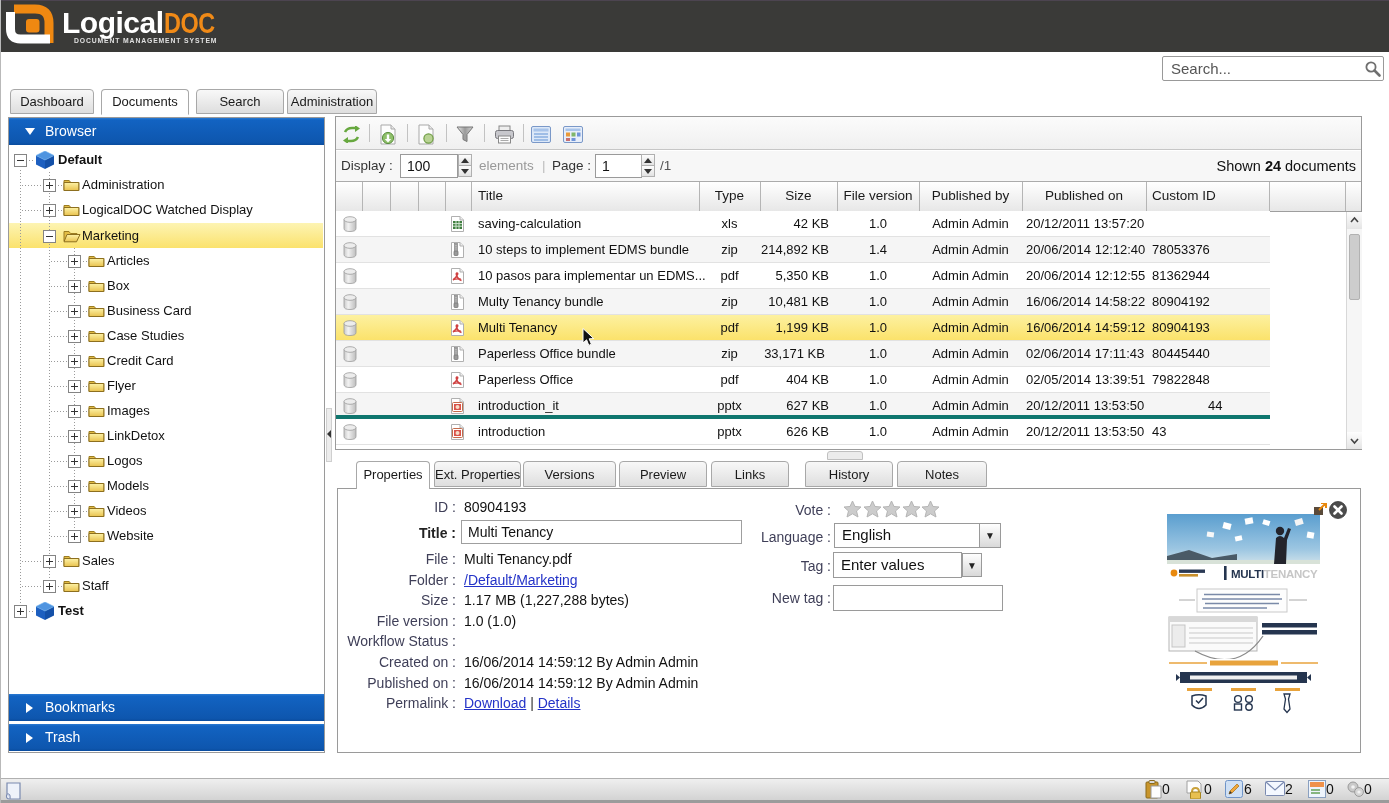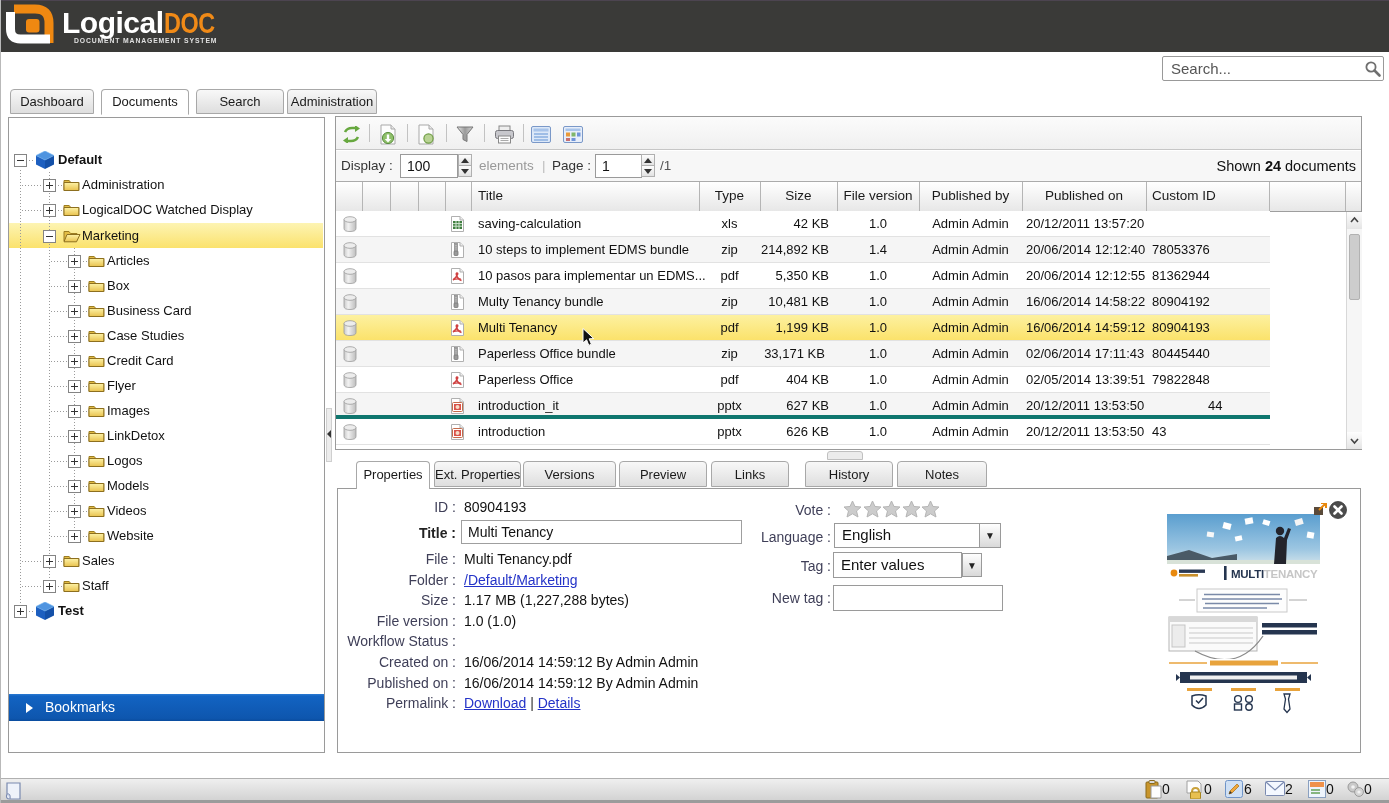--- a/index.html
+++ b/index.html
@@ -88,20 +88,26 @@
       <circle cx="7" cy="7" r="4.6" fill="none" stroke="#6f6f6f" stroke-width="1.8"></circle>
       <line x1="10.5" y1="10.5" x2="15.5" y2="15.5" stroke="#6f6f6f" stroke-width="2.6" stroke-linecap="round"></line>
     </svg>
 
   <div class="tab" style="left:10px;width:84px;">Dashboard</div>
   <div class="tab active" style="left:101px;width:88px;">Documents</div>
   <div class="tab" style="left:196px;width:88px;">Search</div>
   <div class="tab" style="left:287px;width:90px;">Administration</div>
 
   <div class="abs" id="leftpanel"></div>
+  <div class="bluehead" style="left:9px;top:118px;">
+     <svg class="tri" width="12" height="11">
+        <polygon points="1,2 11,2 6,9" fill="#fff"></polygon>
+      </svg>
+     <span class="lbl">Browser</span>
+  </div>
   <div id="tree">
       <div class="doth" style="left:22px;top:185px;width:20px;"></div>
       <div class="doth" style="left:58px;top:185px;width:5px;"></div>
       <div class="doth" style="left:22px;top:210px;width:20px;"></div>
       <div class="doth" style="left:58px;top:210px;width:5px;"></div>
       <div class="doth" style="left:22px;top:236px;width:20px;"></div>
       <div class="doth" style="left:58px;top:236px;width:5px;"></div>
       <div class="doth" style="left:22px;top:561px;width:20px;"></div>
       <div class="doth" style="left:58px;top:561px;width:5px;"></div>
       <div class="doth" style="left:22px;top:586px;width:20px;"></div>
@@ -410,20 +416,26 @@
         <polygon points="19,4.5 10,9 10,18 19,13.5" fill="#1450a8"></polygon>
         <polygon points="10,0 19,4.5 10,9 1,4.5" fill="none" stroke="#6db0ef" stroke-width="0.6"></polygon>
       </svg>
 <div class="trow" style="left:58px;top:603px;font-weight:bold;">Test</div>
     </div>
   <div class="bluehead" style="left:9px;top:694px;height:27px;">
      <svg class="tri" width="11" height="12">
         <polygon points="2,1 9,6 2,11" fill="#fff"></polygon>
       </svg>
      <span class="lbl">Bookmarks</span>
+  </div>
+  <div class="bluehead" style="left:9px;top:724px;height:27px;">
+     <svg class="tri" width="11" height="12">
+        <polygon points="2,1 9,6 2,11" fill="#fff"></polygon>
+      </svg>
+     <span class="lbl">Trash</span>
   </div>
 
   <div class="abs" style="left:326px;top:408px;width:6px;height:54px;background:#ececec;border:1px solid #cfcfcf;"></div>
   <div class="abs" style="left:327px;top:430px;width:0;height:0;border-top:4px solid transparent;border-bottom:4px solid transparent;border-right:4px solid #333;"></div>
 
   <div class="abs" id="gridpanel">
     <div id="toolbar">
         <svg class="abs" style="left:7px;top:9px;" width="17" height="17" viewBox="0 0 17 17">
           <path d="M2,6 Q4,2 9,2 L13,2" fill="none" stroke="#67a83f" stroke-width="2.6"></path>
           <polygon points="12,-1 17,2.5 12,6" fill="#67a83f"></polygon>

